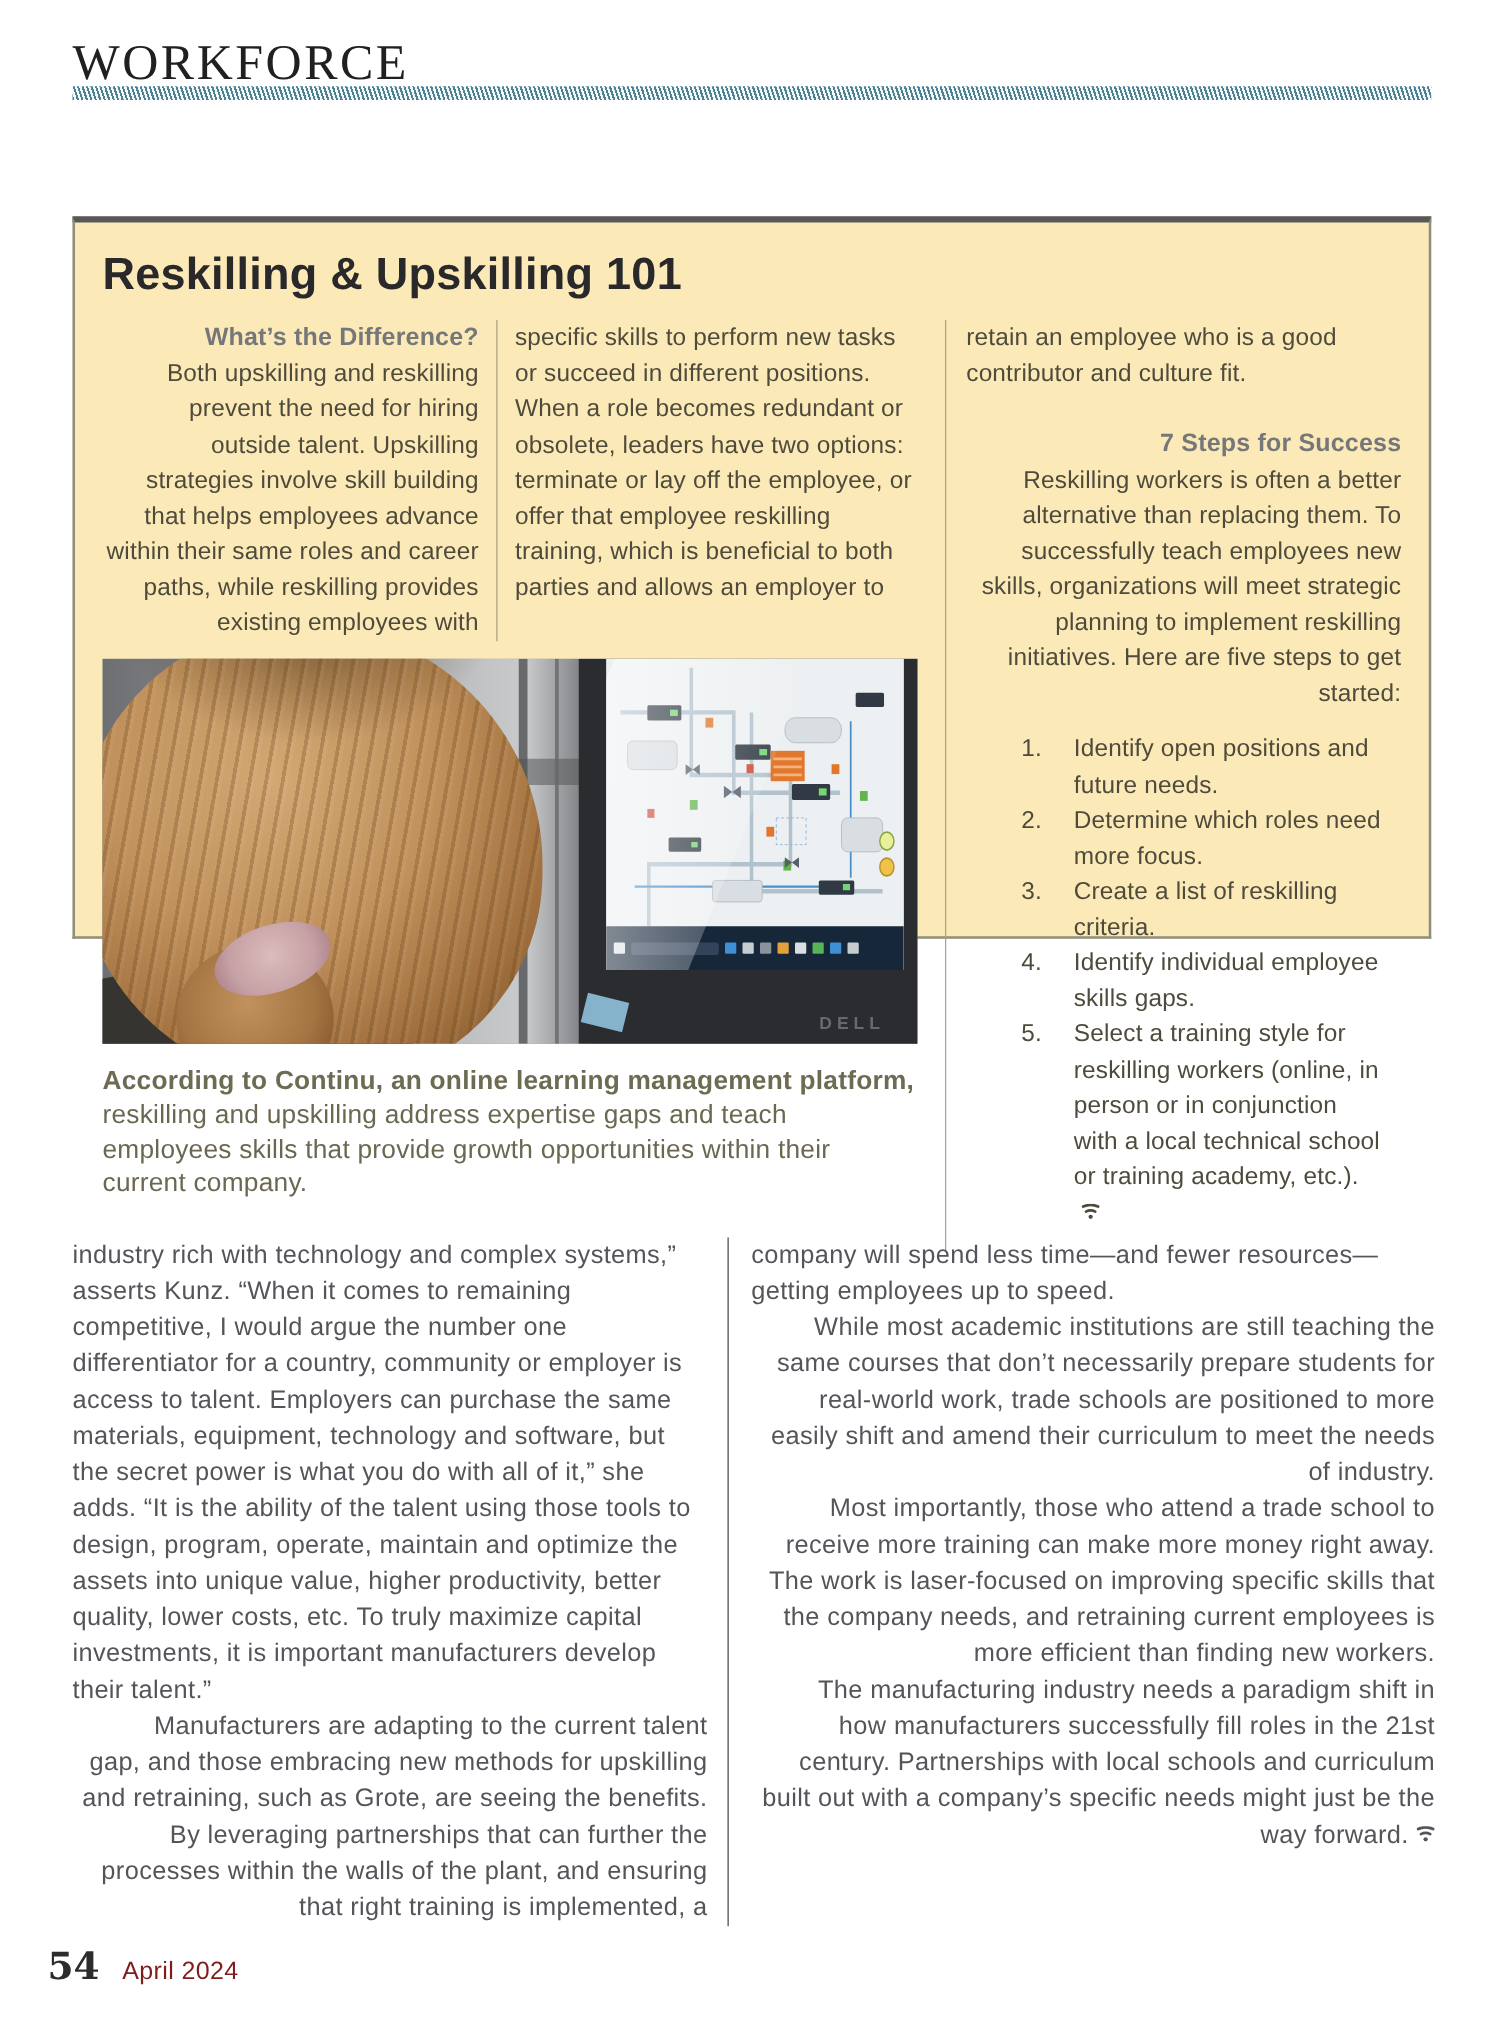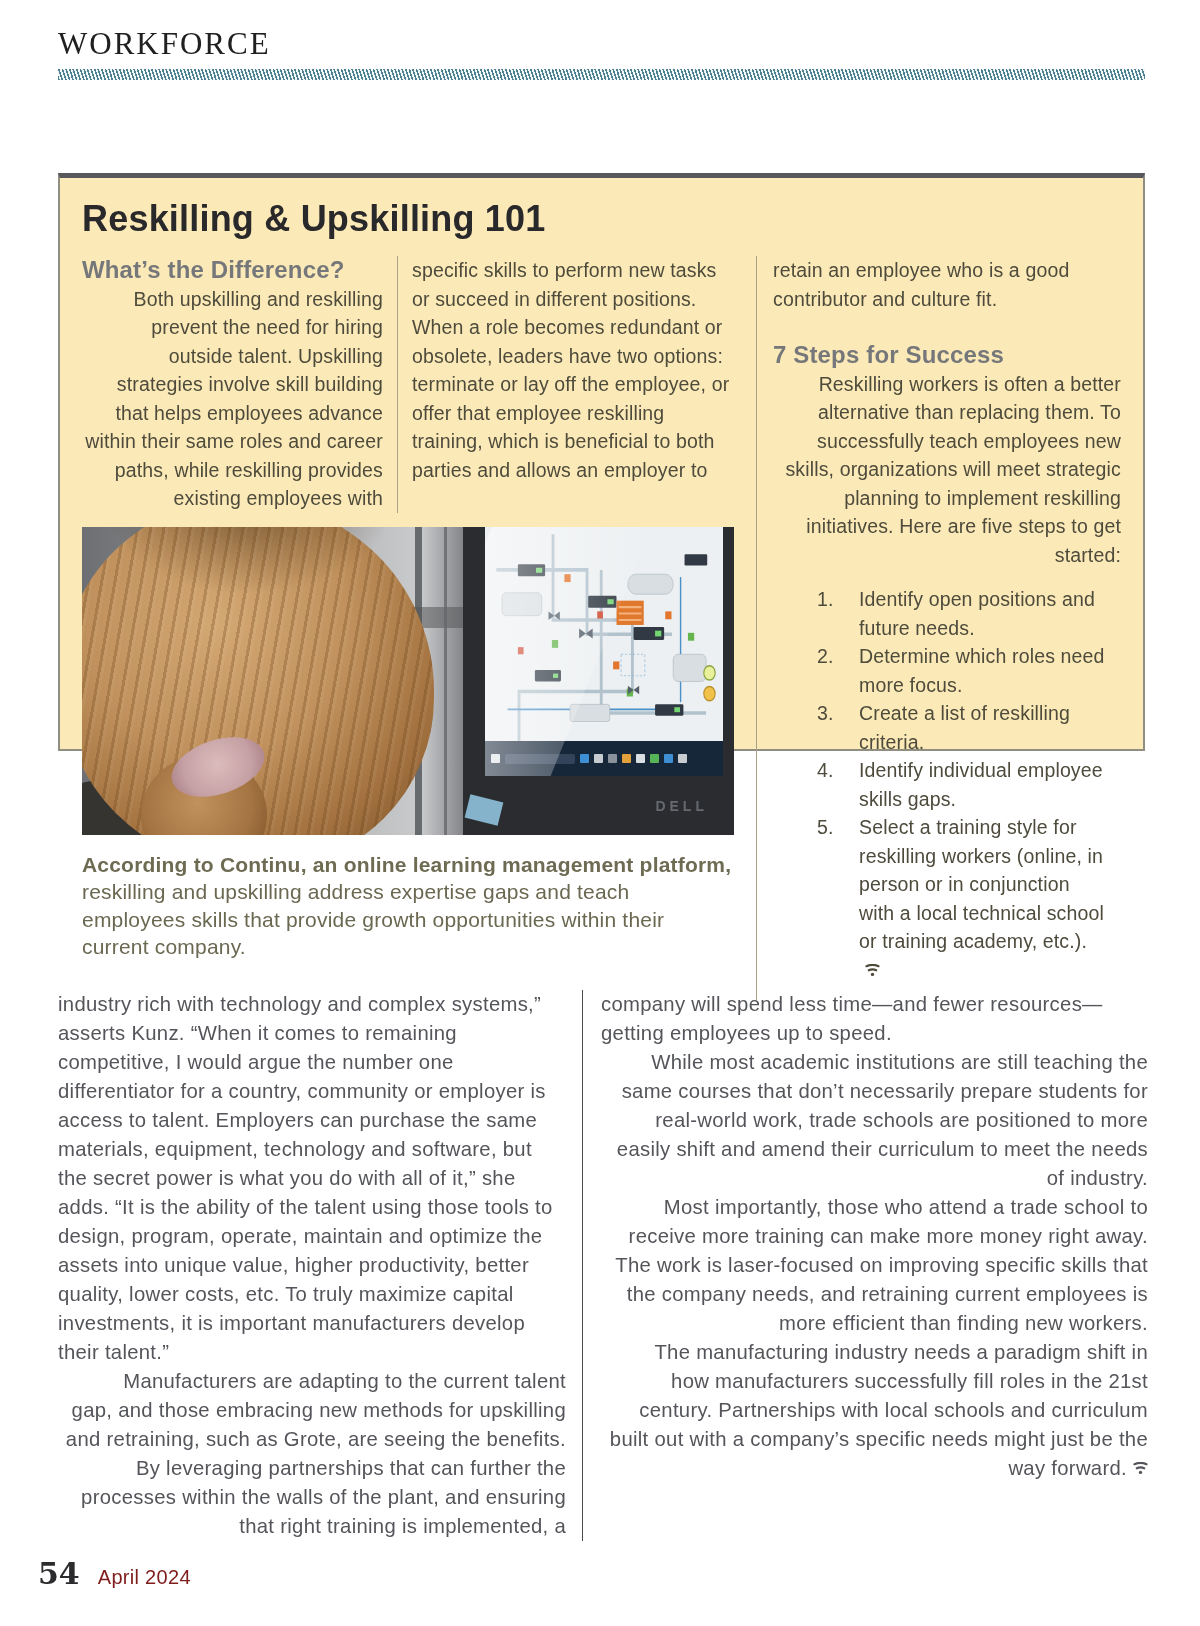--- a/index.html
+++ b/index.html
@@ -6,21 +6,21 @@
   html,body { background:#ffffff; }
   .page {
     position:relative; width:1200px; height:1626px; margin:0 auto;
     background:#ffffff; overflow:hidden;
     font-family:"Liberation Sans", sans-serif;
   }
   
   .kicker {
     position:absolute; left:58px; top:26px;
     font-family:"Liberation Serif", serif;
-    font-size:31px; letter-spacing:2px; color:#202022; font-weight:400;
+    font-size:40px; letter-spacing:2px; color:#202022; font-weight:400;
   }
   .hatch-rule {
     position:absolute; left:58px; top:69px; width:1087px; height:11px;
     background:repeating-linear-gradient(72deg, #4e8292 0px, #4e8292 1.6px, #f3f8f9 1.6px, #f3f8f9 3.4px);
   }
   
   .feature-box {
     position:absolute; left:58px; top:173px; width:1087px; height:578px;
     background:#fbeab7;
     border:2px solid #8f8e80; border-top:5px solid #57585c;
@@ -33,21 +33,21 @@
   .box-body { display:flex; }
   .box-left { width:652px; flex:0 0 652px; }
   .box-right {
     flex:1; margin-left:22px; padding-left:16px;
     border-left:1px solid #aaa287;
   }
   .two-cols { display:flex; }
   .bcol { font-size:19.5px; line-height:28.5px; color:#4e4b3c; letter-spacing:0.15px; }
   .c1 { width:316px; flex:0 0 316px; padding-right:14px; border-right:1px solid #aaa287; }
   .c2 { flex:1; padding-left:14px; }
-  .subhead { font-weight:700; color:#76777a; font-size:24px; line-height:28.5px; }
+  .subhead { font-weight:700; color:#76777a; font-size:20px; line-height:28.5px;text-align:right; }
   .ind { text-indent:1.7em;text-align:right; }
   .gap-line { height:28px; }
   ol.steps { list-style:none; counter-reset:n; margin:16px; padding:0 0 0 28px; }
   ol.steps li { counter-increment:n; position:relative; padding-left:42px; }
   ol.steps li::before { content:counter(n) "."; position:absolute; left:0; top:0; }
   .endmark { display:inline-block; vertical-align:baseline; margin-left:6px; }
   
   .photo {
     position:relative; width:652px; height:308px; margin-top:14px;
     overflow:hidden; background:#9a9b9e;
@@ -62,21 +62,21 @@
     background:#eef1f3; overflow:hidden; }
   .screen svg { position:absolute; inset:0; width:100%; height:86%; }
   .reflect { position:absolute; left:-18%; bottom:-30%; width:62%; height:150%;
     background:linear-gradient(to top right, rgba(255,255,255,0.75), rgba(255,255,255,0));
     transform:rotate(22deg); }
   .taskbar { position:absolute; left:0; bottom:0; width:100%; height:14%;
     background:#17273a; display:flex; align-items:center; gap:5px; padding:0 6px; }
   .tb-sq { width:9px; height:9px; border-radius:1px; flex:0 0 auto; }
   .tb-search { width:70px; height:10px; background:#33435a; border-radius:2px; flex:0 0 auto; }
   .dell {
-    position:absolute; right:26px; bottom:21px; color:#66696e;
+    position:absolute; right:26px; bottom:9px; color:#66696e;
     font-size:14px; font-weight:700; letter-spacing:4px;
   }
   .sticky-note { position:absolute; left:59%; bottom:4%; width:34px; height:24px;
     background:#8fc2de; transform:rotate(14deg); opacity:.9; }
   .head {
     position:absolute; left:-3%; top:-9%; width:57%; height:120%;
     border-radius:48% 52% 46% 50%;
     background:radial-gradient(circle at 42% 34%, #d4a873 0%, #c0915c 40%, #a2713f 70%, #7c5329 95%);
   }
   .head::after { content:""; position:absolute; inset:0; border-radius:inherit;

